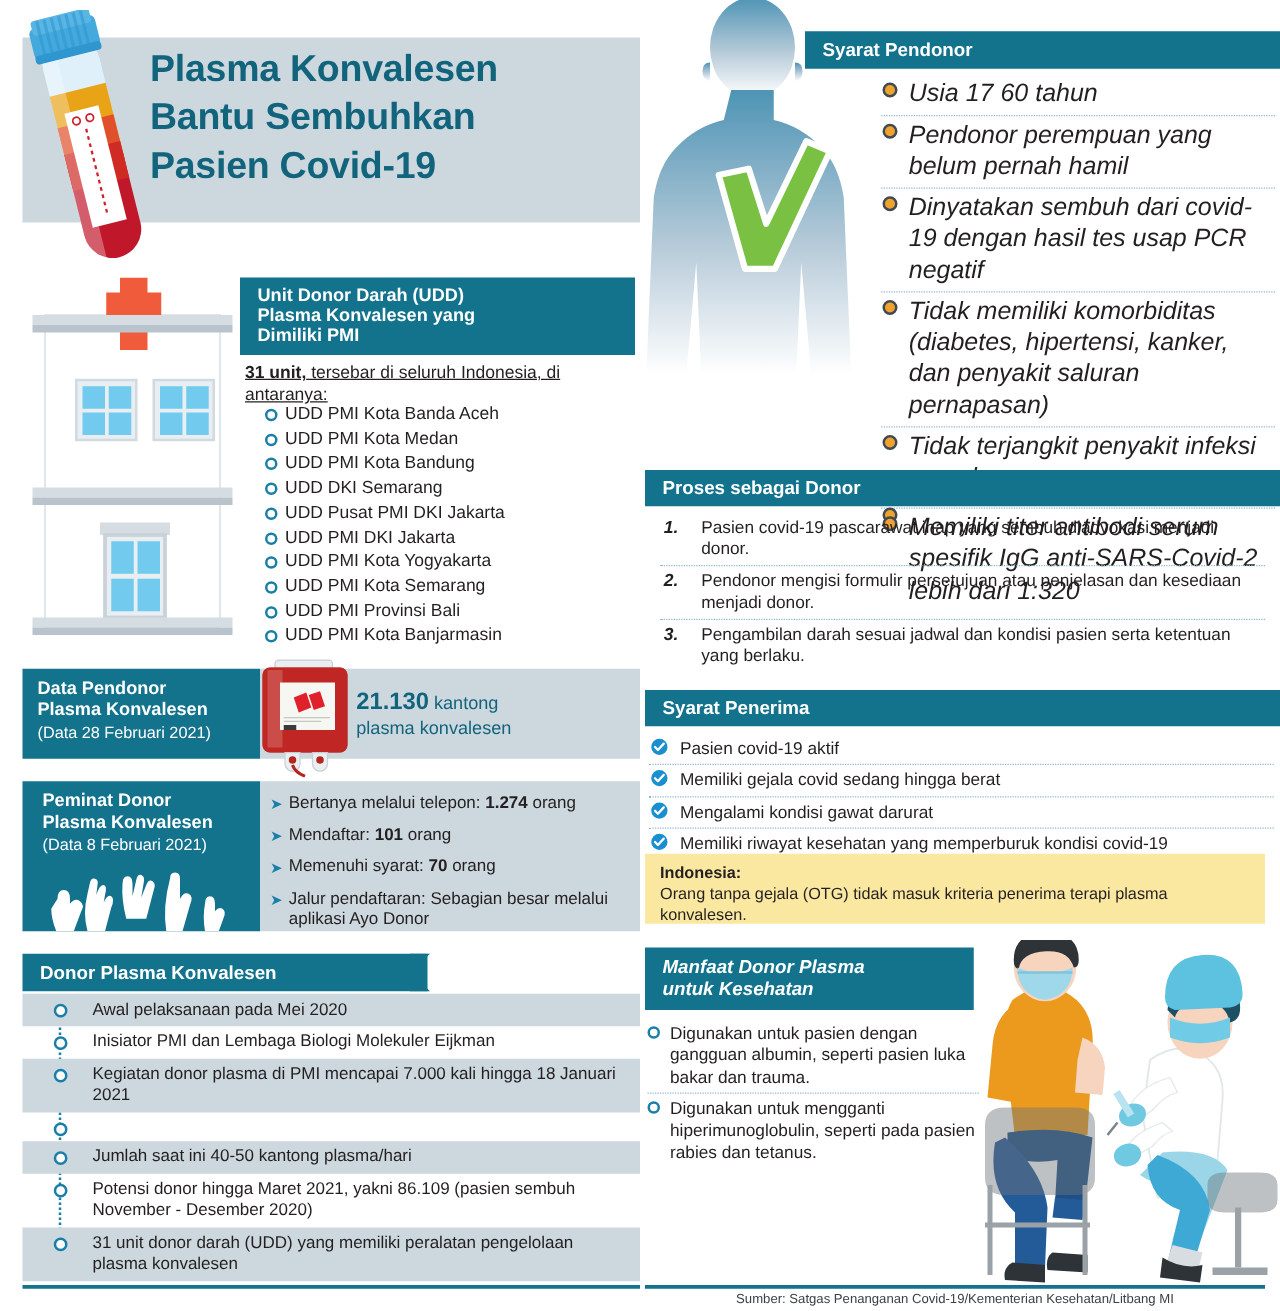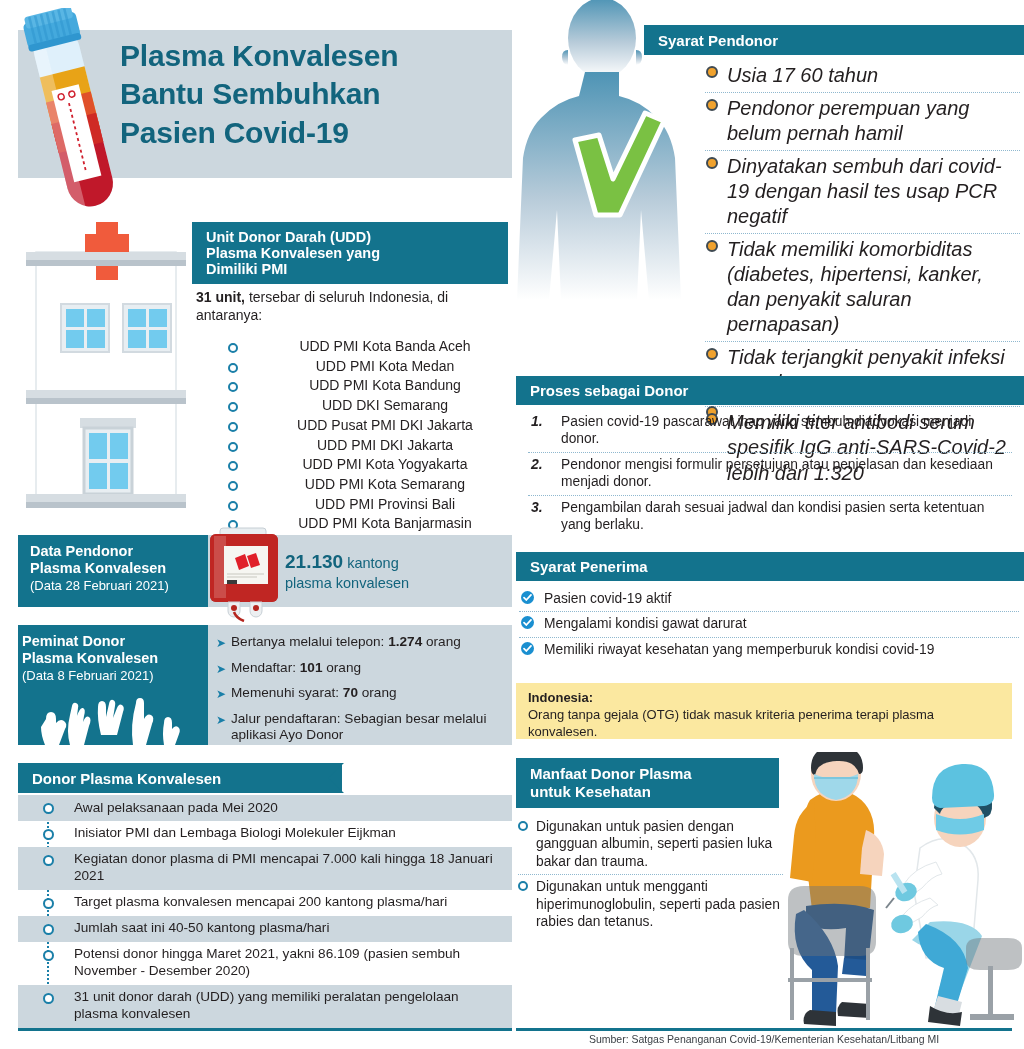--- a/index.html
+++ b/index.html
@@ -35,26 +35,26 @@
   .tube{position:absolute;left:20px;top:8px;width:110px;height:215px;}
 
   
   .udd-bar{
     position:absolute;left:192px;top:222px;width:302px;height:62px;
     padding-left:14px;font-size:14.5px;
   }
   .hospital{position:absolute;left:18px;top:222px;width:180px;height:300px;}
   .udd-intro{
     position:absolute;left:196px;top:288px;width:300px;
-    font-size:14px;line-height:1.32;color:#231f20;
+    font-size:14px;line-height:1.32;color:#231f20;text-decoration:underline;
   }
   .udd-intro b{font-weight:bold;}
   .udd-list{
     position:absolute;left:210px;top:322px;width:300px;
-    list-style:none;margin:16px;padding:0;font-size:14px;text-align:center;
+    list-style:none;margin:0;padding:0;font-size:14px;
   }
   .udd-list li{
     position:relative;padding-left:18px;margin-bottom:3.2px;line-height:1.18;
   }
   .udd-list li:before{
     content:"";position:absolute;left:2px;top:5px;width:6px;height:6px;
     border-radius:50%;border:2.2px solid #1a7fa8;background:#fff;
   }
 
   
@@ -72,21 +72,21 @@
   .dp-num{
     position:absolute;left:95px;top:14px;width:200px;
     font-size:14.5px;color:#12647d;line-height:1.34;
   }
   .dp-num b{font-size:19px;font-weight:bold;}
   .bloodbag{position:absolute;left:202px;top:524px;width:88px;height:98px;}
 
   
   .pd-left{
     position:absolute;left:18px;top:625px;width:190px;height:120px;
-    background:#13738d;color:#fff;padding:8px 0 0 4px;box-sizing:border-box;
+    background:#13738d;color:#fff;padding:8px 0 0 16px;box-sizing:border-box;
     overflow:hidden;
   }
   .pd-left .t1{font-size:14.5px;font-weight:bold;line-height:1.14;}
   .pd-left .t2{font-size:13px;font-weight:normal;margin-top:2px;}
   .pd-right{
     position:absolute;left:208px;top:625px;width:304px;height:120px;
     background:#ccd7de;padding:9px 10px 0 8px;box-sizing:border-box;
   }
   .pd-list{list-style:none;margin:0;padding:0;font-size:13.6px;}
   .pd-list li{position:relative;padding-left:15px;margin-bottom:9px;line-height:1.22;}
@@ -186,21 +186,21 @@
   .ket-box{
     position:absolute;left:516px;top:683px;width:496px;height:56px;
     background:#fbe8a0;padding:7px 10px 0 12px;box-sizing:border-box;
     font-size:13px;line-height:1.3;
   }
   .ket-box .kt{font-weight:bold;}
 
   .man-bar{
     position:absolute;left:516px;top:758px;width:263px;height:50px;
     background:#13738d;color:#fff;font-weight:bold;font-size:15px;
-    padding:7px 0 0 14px;box-sizing:border-box;line-height:1.17;
+    padding:7px 0 0 14px;box-sizing:border-box;line-height:1.17;font-style:italic;
   }
   .man-list{
     position:absolute;left:518px;top:815px;width:265px;
     list-style:none;margin:0;padding:0;font-size:13.8px;
   }
   .man-list li{
     position:relative;padding:3px 0 4px 18px;line-height:1.26;
     border-bottom:1.5px dotted #8fb8cf;
   }
   .man-list li:last-child{border-bottom:none;}
@@ -384,21 +384,21 @@
   </div>
 
   <div class="bar dpk-bar">
     <span>Donor Plasma Konvalesen</span>
   </div>
   <div class="dpk-rail"></div>
   <ul class="dpk-list">
     <li class="alt"><span class="dot"></span><span>Awal pelaksanaan pada Mei 2020</span></li>
     <li><span class="dot"></span><span>Inisiator PMI dan Lembaga Biologi Molekuler Eijkman</span></li>
     <li class="alt"><span class="dot"></span><span>Kegiatan donor plasma di PMI mencapai 7.000 kali hingga 18 Januari 2021</span></li>
-    <li><span class="dot"></span><span>Target plasma konvalesen mencapai 200 kantong plasma/hari</span></li>
+    <li><span class="dot"></span></li>
     <li class="alt"><span class="dot"></span><span>Jumlah saat ini 40-50 kantong plasma/hari</span></li>
     <li><span class="dot"></span><span>Potensi donor hingga Maret 2021, yakni 86.109 (pasien sembuh November - Desember 2020)</span></li>
     <li class="alt"><span class="dot"></span><span>31 unit donor darah (UDD) yang memiliki peralatan pengelolaan plasma konvalesen</span></li>
   </ul>
   <div class="dpk-underline"></div>
 
   <svg class="silhouette" viewBox="0 0 185 300">
     <defs>
       <linearGradient id="sg" x1="0" y1="0" x2="0" y2="1">
         <stop offset="0" stop-color="#4e94b5"></stop>
@@ -443,20 +443,25 @@
   <ul class="pen-list">
     <li><span class="chk">
           <svg width="13" height="13" viewBox="0 0 13 13">
             <path d="M3 6.6 L5.3 9 L10 3.9" stroke="#fff" stroke-width="1.8" fill="none" stroke-linecap="round" stroke-linejoin="round"></path>
           </svg>
         </span><span>Pasien covid-19 aktif</span></li>
     <li><span class="chk">
           <svg width="13" height="13" viewBox="0 0 13 13">
             <path d="M3 6.6 L5.3 9 L10 3.9" stroke="#fff" stroke-width="1.8" fill="none" stroke-linecap="round" stroke-linejoin="round"></path>
           </svg>
+        </span><span>Memiliki gejala covid sedang hingga berat</span></li>
+    <li><span class="chk">
+          <svg width="13" height="13" viewBox="0 0 13 13">
+            <path d="M3 6.6 L5.3 9 L10 3.9" stroke="#fff" stroke-width="1.8" fill="none" stroke-linecap="round" stroke-linejoin="round"></path>
+          </svg>
         </span><span>Mengalami kondisi gawat darurat</span></li>
     <li><span class="chk">
           <svg width="13" height="13" viewBox="0 0 13 13">
             <path d="M3 6.6 L5.3 9 L10 3.9" stroke="#fff" stroke-width="1.8" fill="none" stroke-linecap="round" stroke-linejoin="round"></path>
           </svg>
         </span><span>Memiliki riwayat kesehatan yang memperburuk kondisi covid-19</span></li>
   </ul>
 
   <div class="ket-box">
     <div class="kt">Indonesia:</div>

